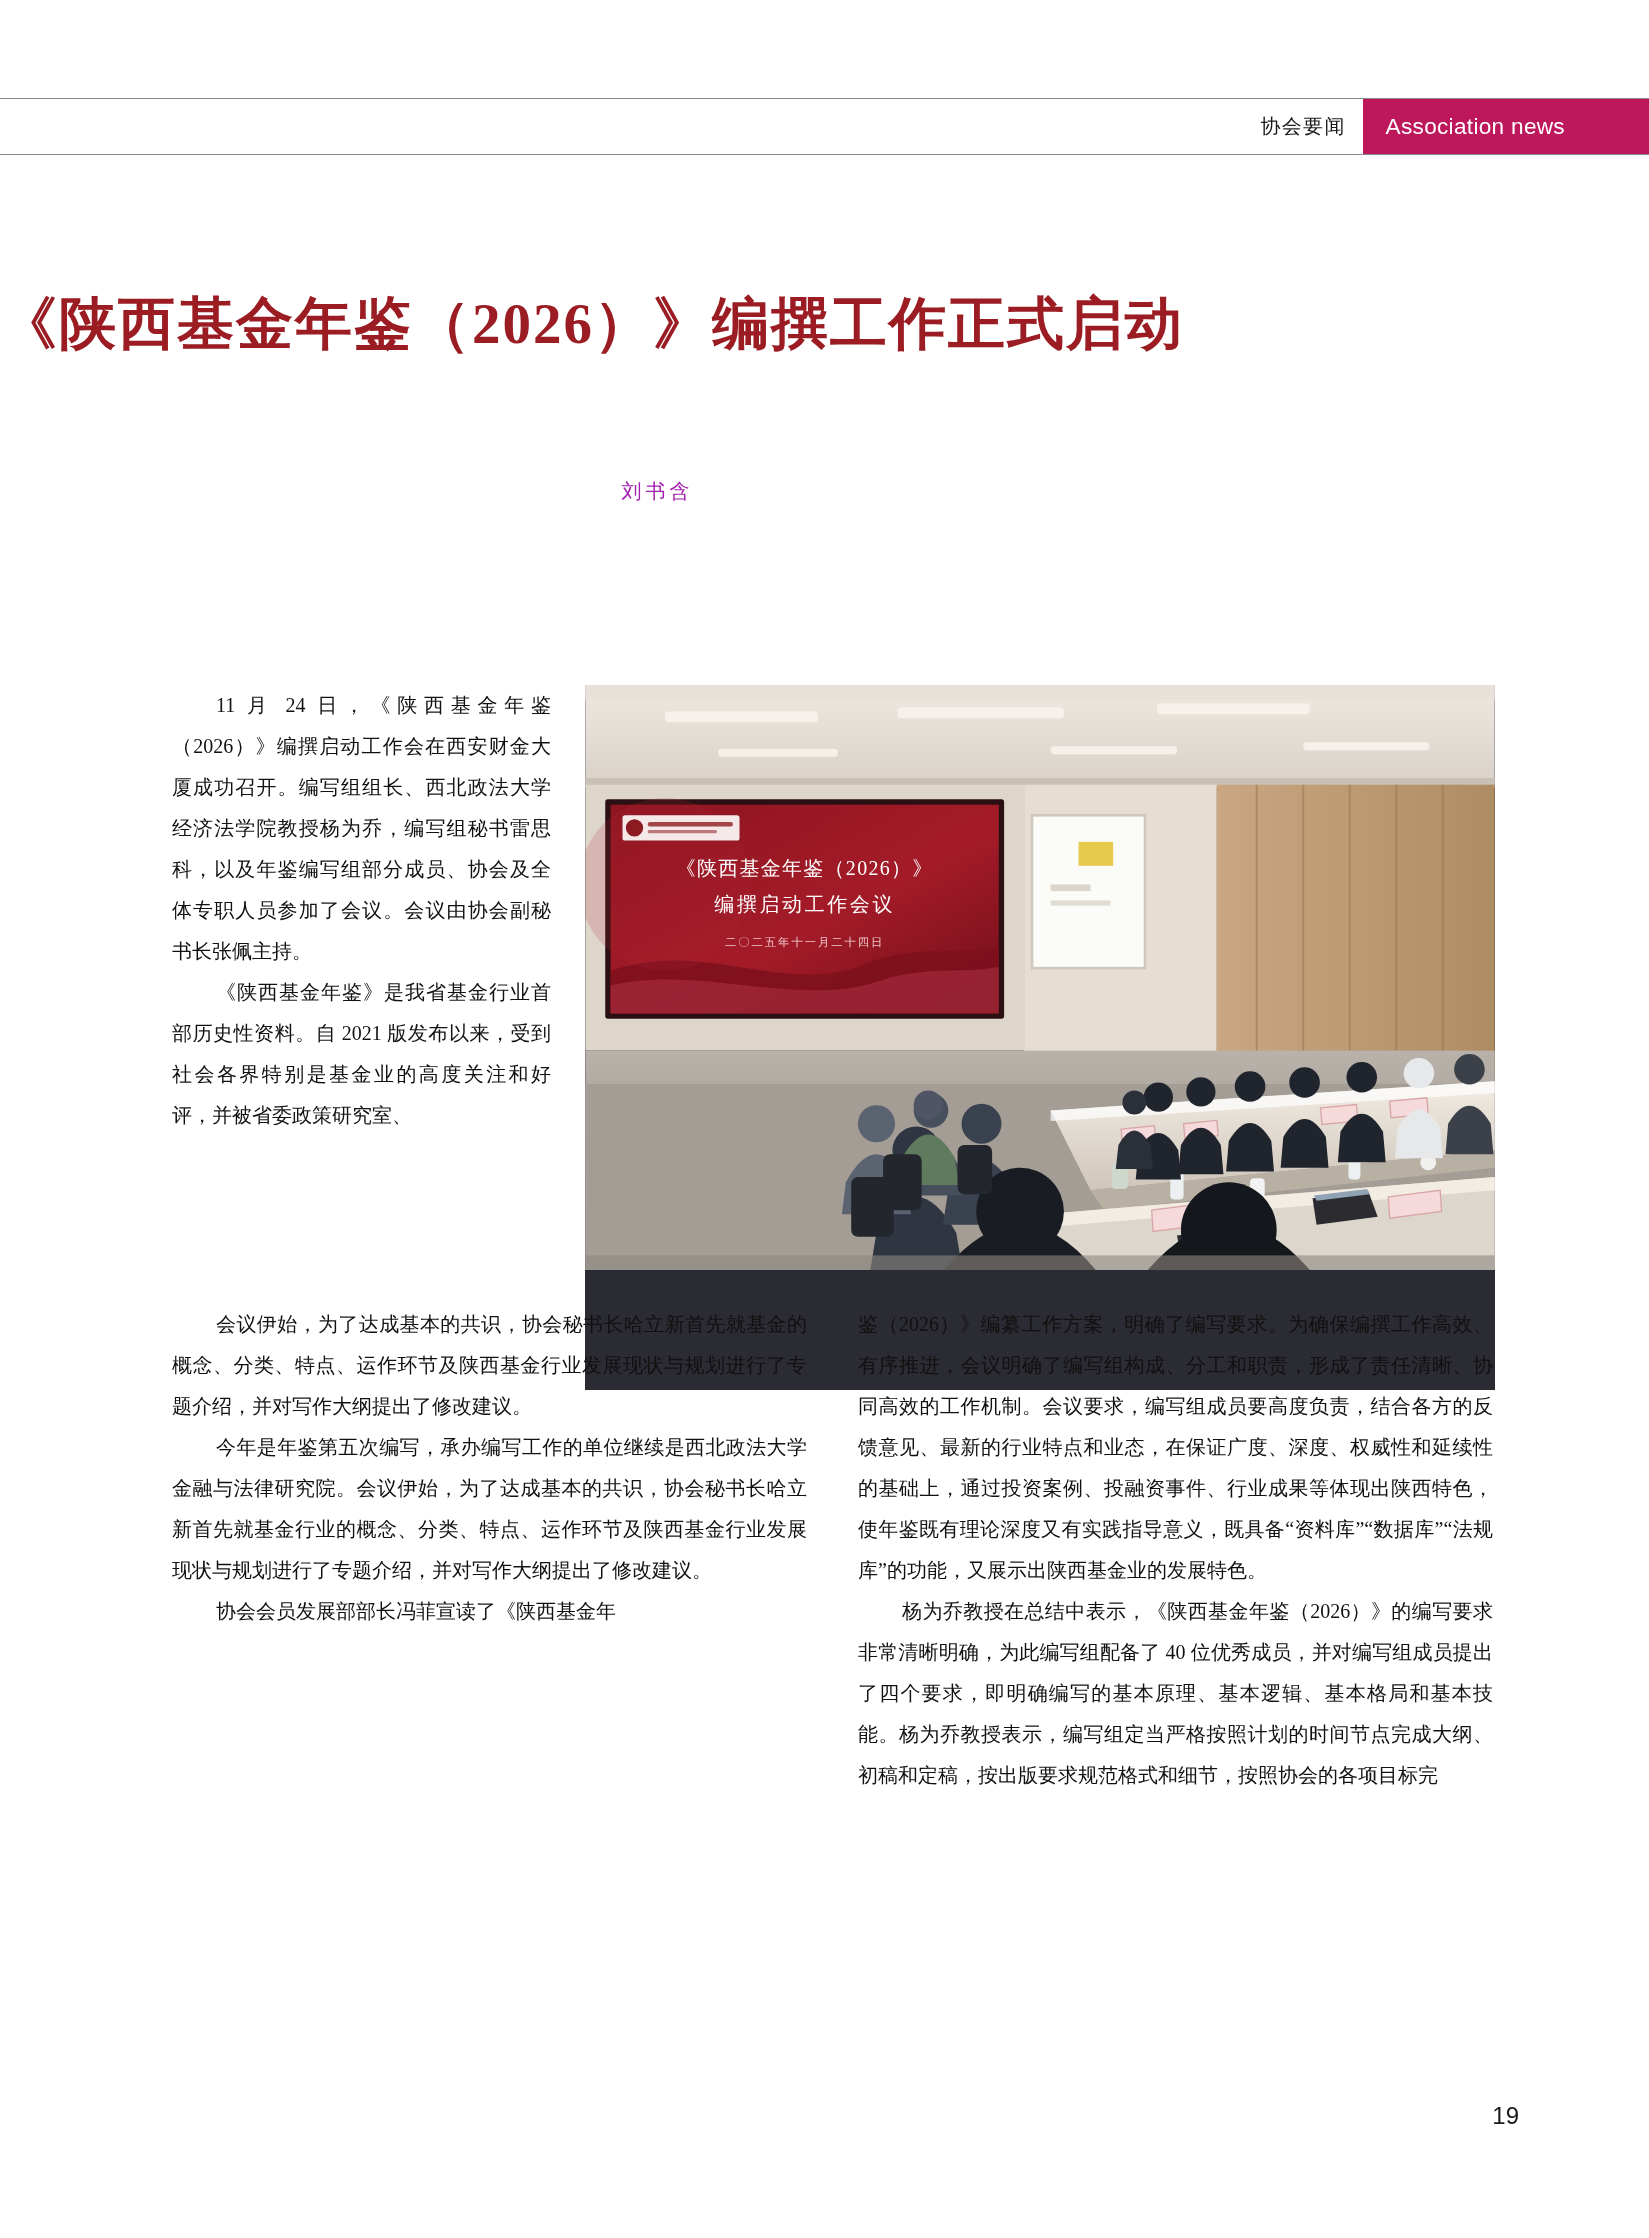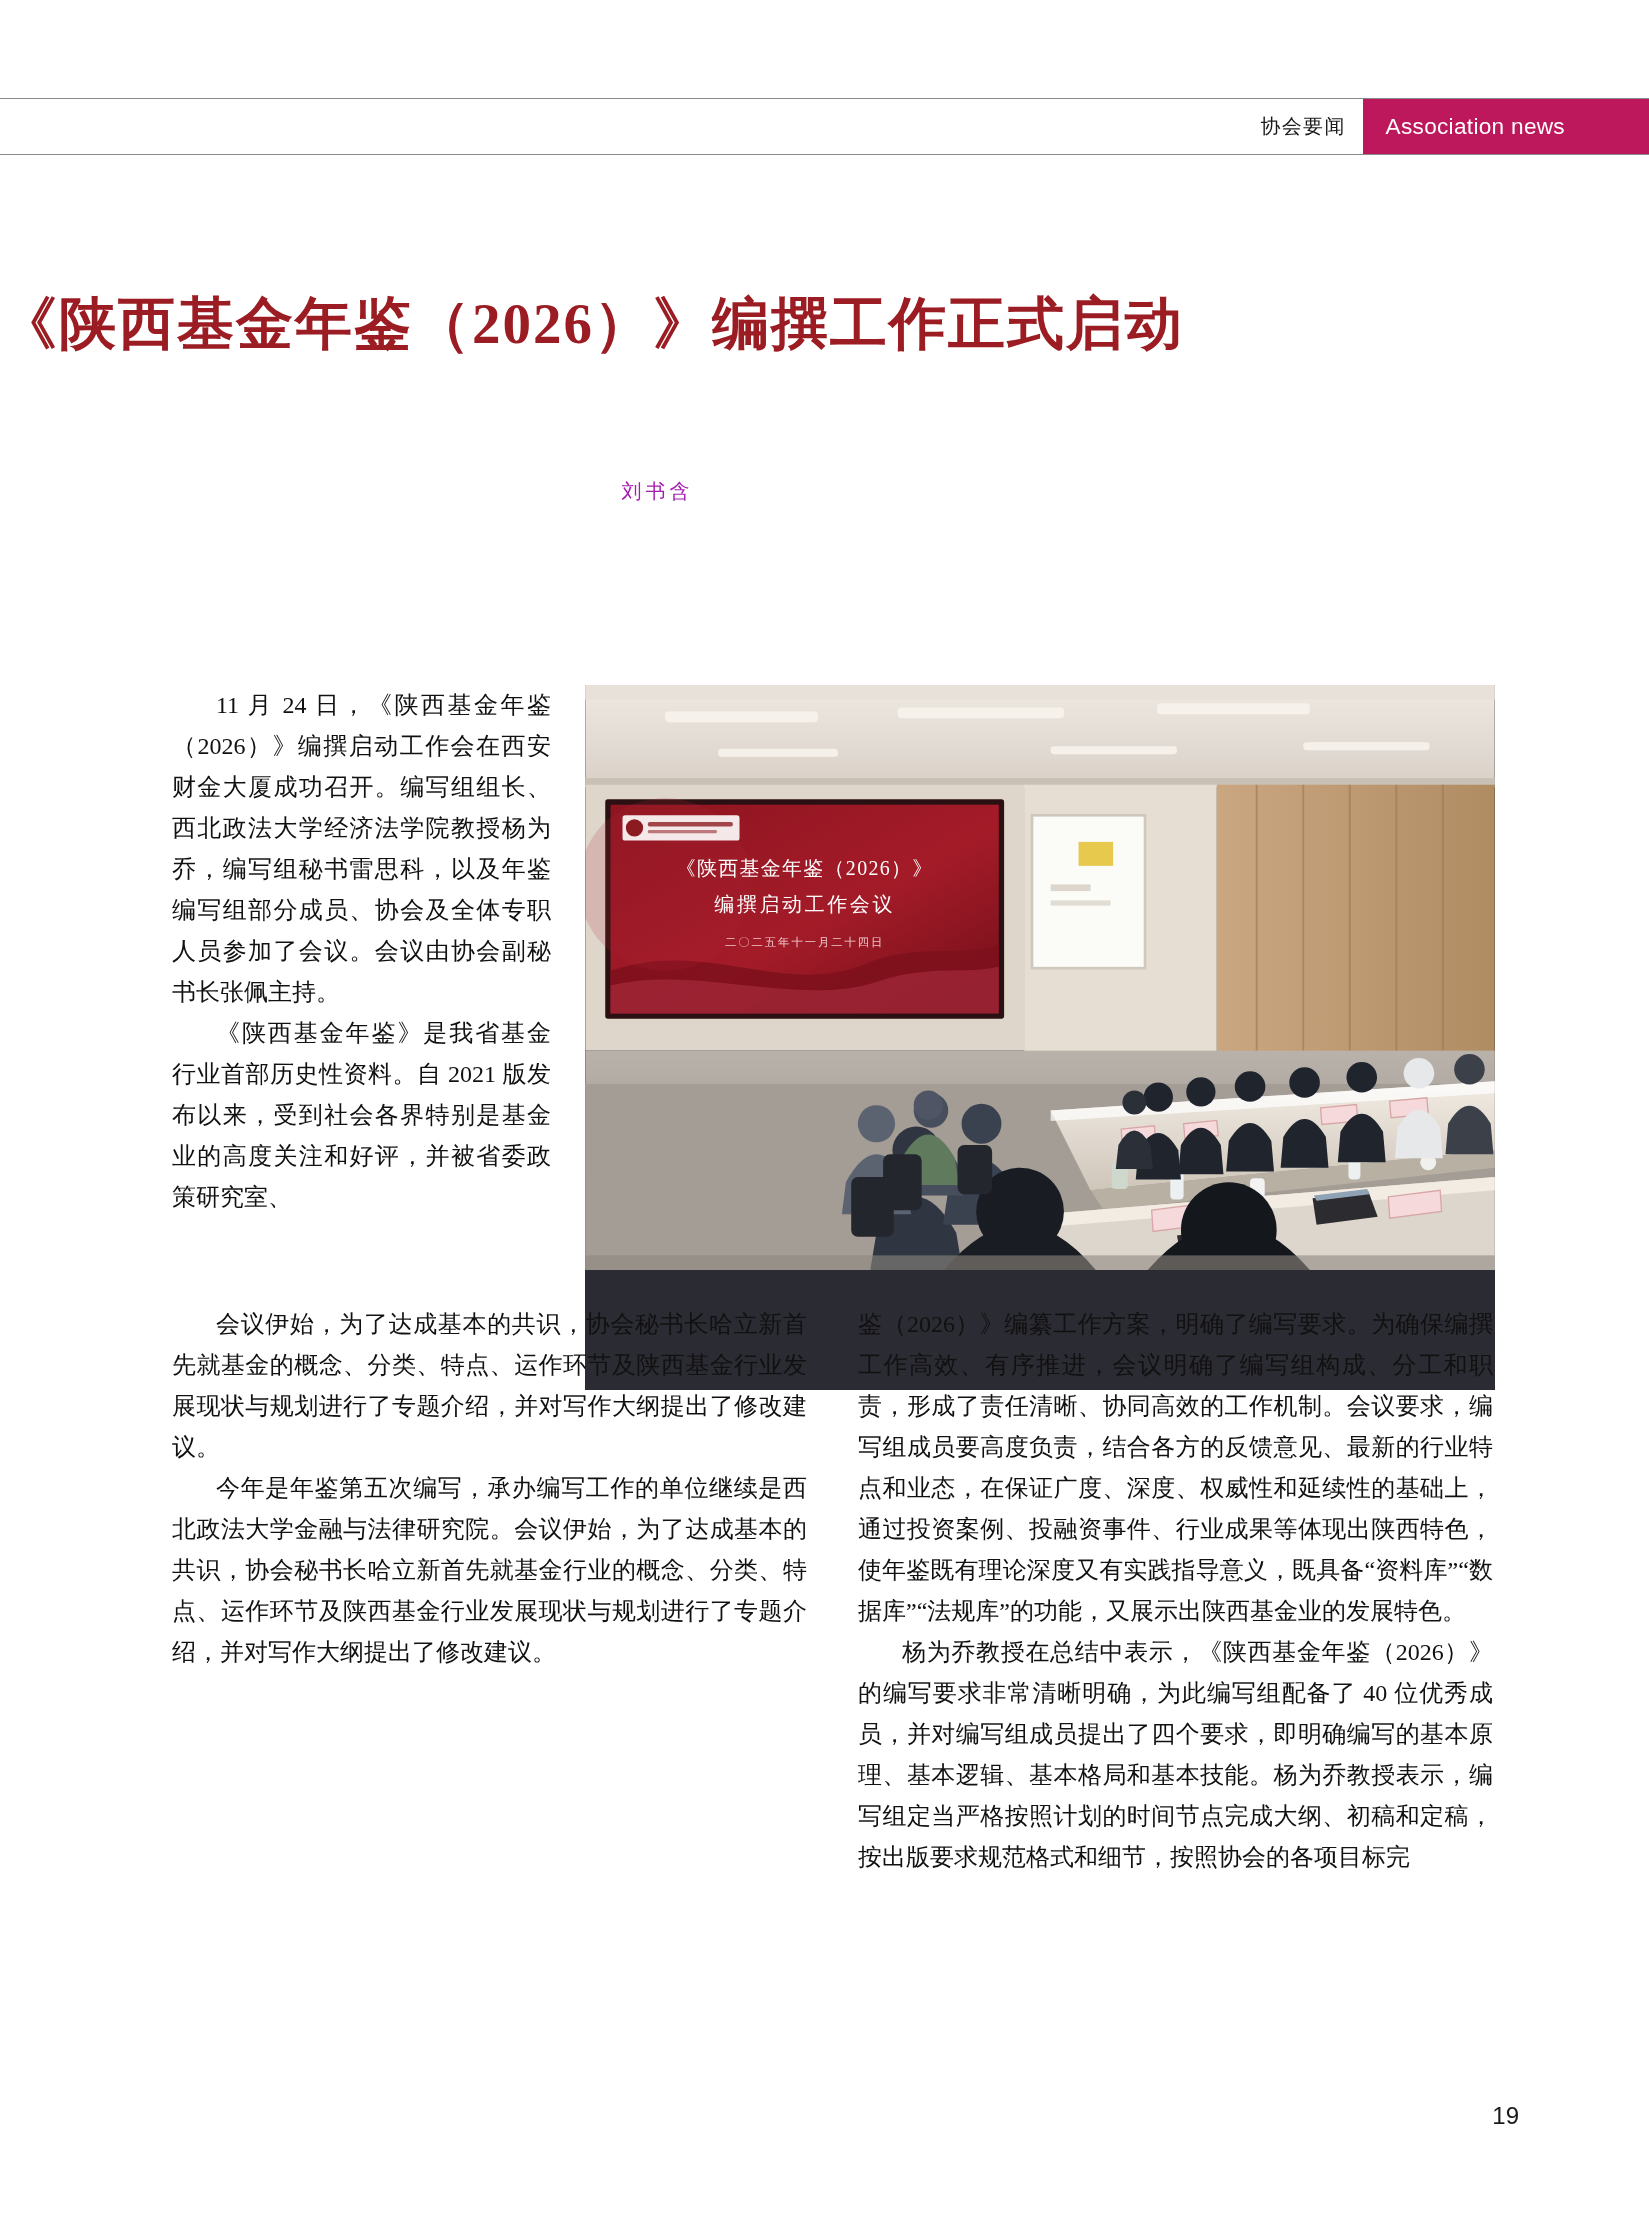--- a/index.html
+++ b/index.html
@@ -81,21 +81,21 @@
     text-align: center;
     font-family: "Liberation Sans", sans-serif;
     font-size: 20px;
     letter-spacing: 4px;
     color: #a21caf;
   }
 
   
   .col {
     position: absolute;
-    font-size: 24px;
+    font-size: 20px;
     line-height: 41px;
     text-align: justify;
     text-justify: inter-ideograph;
     color: #111111;
     font-family: "Liberation Serif", "DejaVu Serif", serif;
   }
   .col p {
     margin: 0;
     text-indent: 44px;
   }
@@ -333,20 +333,21 @@
 </div>
 
 <div class="col" id="col-left-top">
   <p>11 月 24 日，《陕西基金年鉴（2026）》编撰启动工作会在西安财金大厦成功召开。编写组组长、西北政法大学经济法学院教授杨为乔，编写组秘书雷思科，以及年鉴编写组部分成员、协会及全体专职人员参加了会议。会议由协会副秘书长张佩主持。</p>
   <p>《陕西基金年鉴》是我省基金行业首部历史性资料。自 2021 版发布以来，受到社会各界特别是基金业的高度关注和好评，并被省委政策研究室、</p>
 </div>
 
 <div class="col" id="col-left-bottom">
   <p>会议伊始，为了达成基本的共识，协会秘书长哈立新首先就基金的概念、分类、特点、运作环节及陕西基金行业发展现状与规划进行了专题介绍，并对写作大纲提出了修改建议。</p>
   <p>今年是年鉴第五次编写，承办编写工作的单位继续是西北政法大学金融与法律研究院。会议伊始，为了达成基本的共识，协会秘书长哈立新首先就基金行业的概念、分类、特点、运作环节及陕西基金行业发展现状与规划进行了专题介绍，并对写作大纲提出了修改建议。</p>
+  <p>协会会员发展部部长冯菲宣读了《陕西基金年</p>
 </div>
 
 <div class="col" id="col-right">
   <p class="noindent">鉴（2026）》编纂工作方案，明确了编写要求。为确保编撰工作高效、有序推进，会议明确了编写组构成、分工和职责，形成了责任清晰、协同高效的工作机制。会议要求，编写组成员要高度负责，结合各方的反馈意见、最新的行业特点和业态，在保证广度、深度、权威性和延续性的基础上，通过投资案例、投融资事件、行业成果等体现出陕西特色，使年鉴既有理论深度又有实践指导意义，既具备“资料库”“数据库”“法规库”的功能，又展示出陕西基金业的发展特色。</p>
   <p>杨为乔教授在总结中表示，《陕西基金年鉴（2026）》的编写要求非常清晰明确，为此编写组配备了 40 位优秀成员，并对编写组成员提出了四个要求，即明确编写的基本原理、基本逻辑、基本格局和基本技能。杨为乔教授表示，编写组定当严格按照计划的时间节点完成大纲、初稿和定稿，按出版要求规范格式和细节，按照协会的各项目标完</p>
 </div>
 
 <div class="page-no">19</div>
 
 

